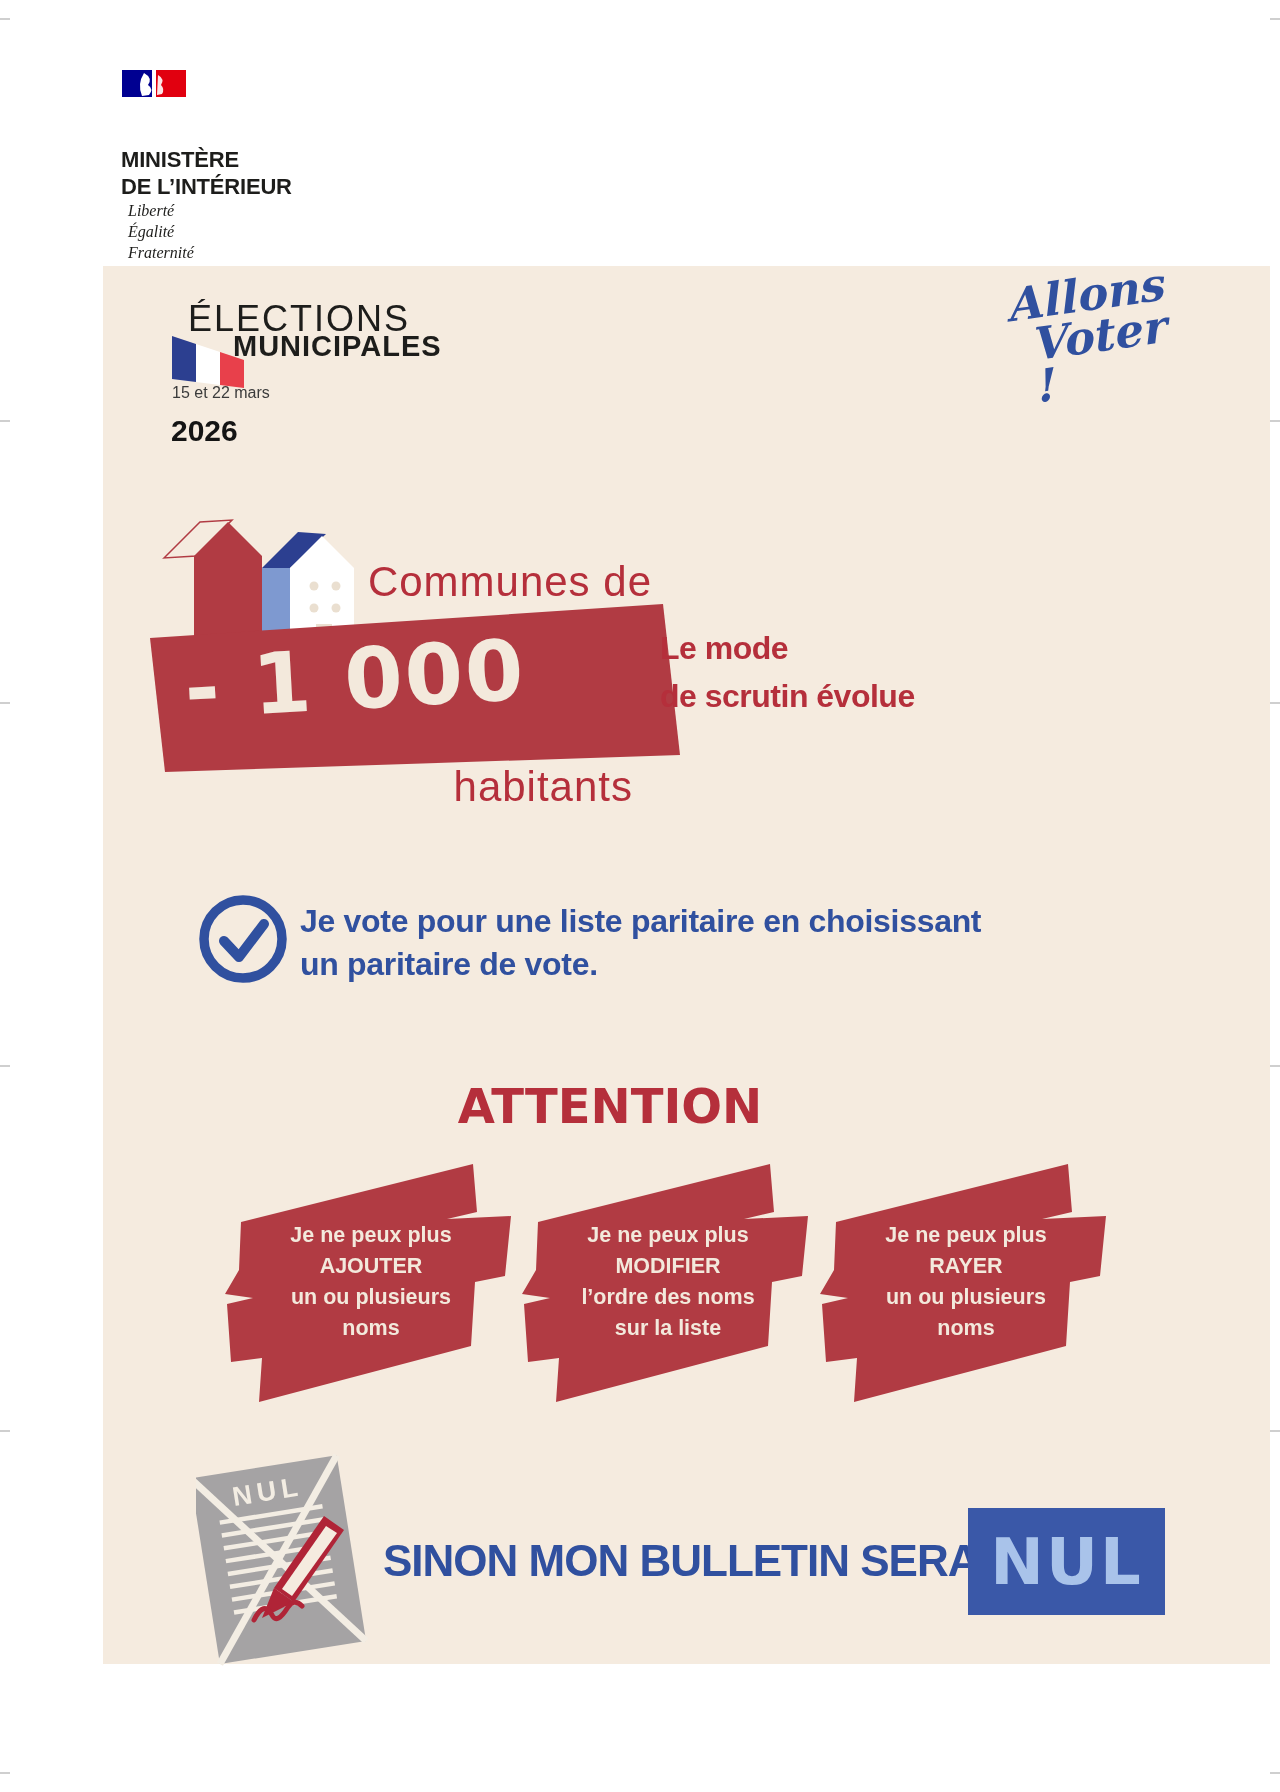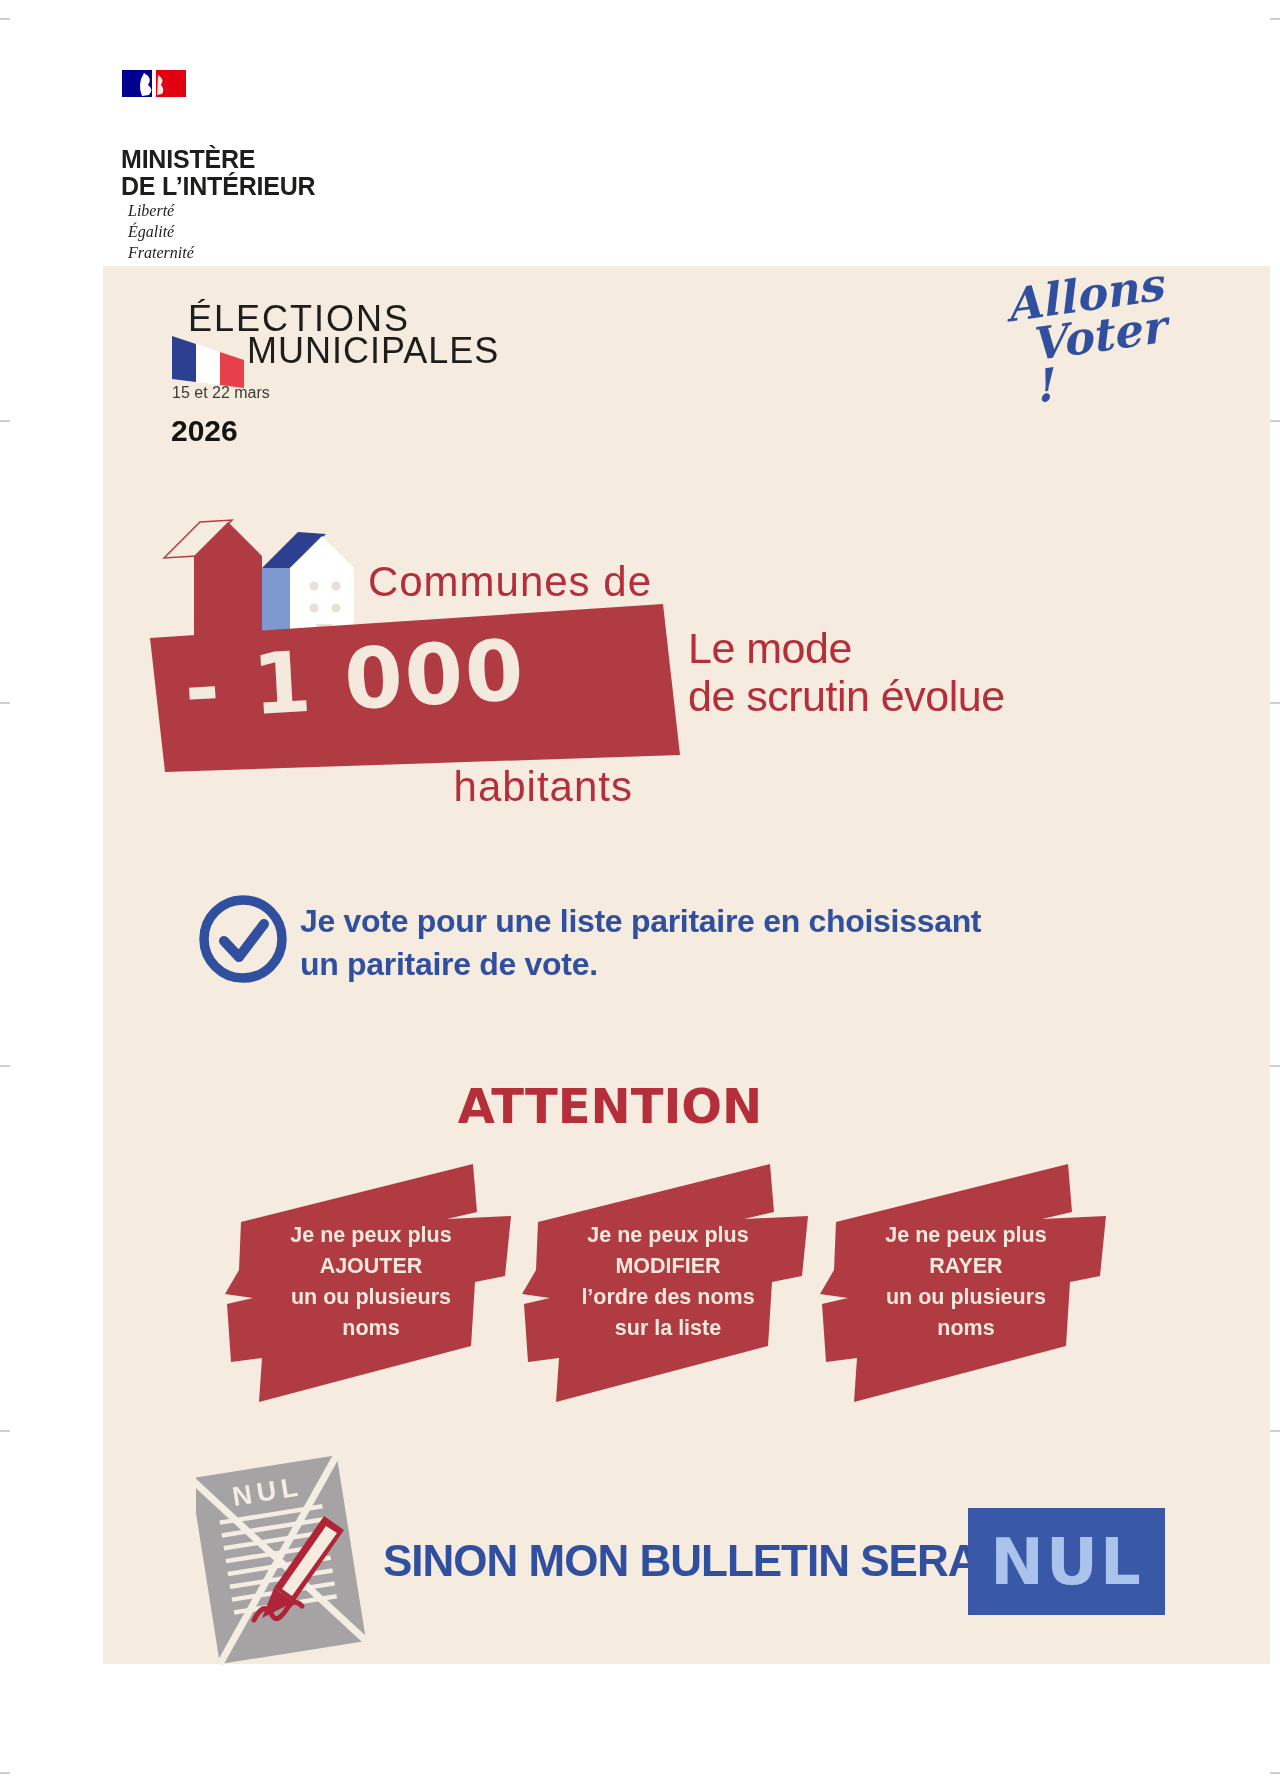--- a/index.html
+++ b/index.html
@@ -6,33 +6,33 @@
   .page{position:relative;width:1280px;height:1792px;background:#ffffff;overflow:hidden;
         font-family:"Liberation Sans", sans-serif;}
 
   
   .crop{position:absolute;width:10px;height:2px;background:#cfcfcf;}
   .crop.right{right:0;}
 
   
   .ministry-flag{position:absolute;left:122px;top:70px;width:64px;height:27px;}
   .ministry-name{position:absolute;left:121px;top:146px;color:#1d1d1b;
-                 font-size:25px;font-weight:700;line-height:27px;letter-spacing:-0.2px;}
+                 font-size:22px;font-weight:700;line-height:27px;letter-spacing:-0.2px;}
   .motto{position:absolute;left:128px;top:200px;color:#1d1d1b;
          font-family:"Liberation Serif", serif;font-style:italic;font-size:16px;line-height:21px;}
 
   
   .panel{position:absolute;left:103px;top:266px;width:1167px;height:1398px;background:#f5ebdf;}
 
   
   .elections-line1{position:absolute;left:188px;top:298px;color:#1d1d1b;
                    font-size:36px;font-weight:400;letter-spacing:2px;}
   .election-flag{position:absolute;left:172px;top:328px;width:72px;height:62px;}
   .elections-line2{position:absolute;left:233px;top:330px;color:#1d1d1b;
-                   font-size:36px;font-weight:400;letter-spacing:1px;margin-left:14px;}
+                   font-size:29px;font-weight:700;letter-spacing:1px;}
   .dates{position:absolute;left:172px;top:384px;color:#3b3b3b;font-size:16px;}
   .year{position:absolute;left:171px;top:414px;color:#141414;font-size:30px;font-weight:700;}
 
   
   .allons{position:absolute;left:1012px;top:272px;width:190px;color:#30509f;
           transform:rotate(-8deg) skewX(-4deg);
           font-family:"DejaVu Serif", serif;font-style:italic;font-weight:700;}
   .allons .l1{font-size:45px;line-height:42px;}
   .allons .l2{font-size:45px;line-height:42px;margin-left:22px;}
 
@@ -40,21 +40,21 @@
   .houses{position:absolute;left:158px;top:510px;width:236px;height:128px;}
   .kicker{position:absolute;left:320px;top:558px;width:332px;text-align:right;
           color:#b52f3b;font-size:42px;font-weight:400;letter-spacing:1px;}
   .banner{position:absolute;left:140px;top:592px;width:552px;height:190px;}
   .big-number{position:absolute;left:182px;top:640px;color:#f3e9dc;
               font-family:"DejaVu Sans", sans-serif;font-size:84px;font-weight:700;
               letter-spacing:2px;transform:rotate(-3.2deg);transform-origin:left top;}
   .unit{position:absolute;left:383px;top:763px;width:250px;text-align:right;
         color:#b52f3b;font-size:42px;font-weight:400;letter-spacing:1px;}
   .headline{position:absolute;left:660px;top:624px;color:#b52f3b;
-            font-size:43px;font-weight:400;line-height:48px;letter-spacing:-0.5px;margin-left:28px;}
+            font-size:32px;font-weight:700;line-height:48px;letter-spacing:-0.5px;}
 
   
   .check-icon{position:absolute;left:197px;top:893px;width:92px;height:92px;}
   .vote-rule{position:absolute;left:300px;top:900px;color:#30509f;
              font-size:32px;font-weight:700;line-height:43px;letter-spacing:-0.3px;}
 
   
   .attention-title{position:absolute;left:330px;top:1078px;width:560px;text-align:center;
                    color:#b52f3b;font-family:"DejaVu Sans", sans-serif;
                    font-size:48px;font-weight:700;letter-spacing:0px;}

